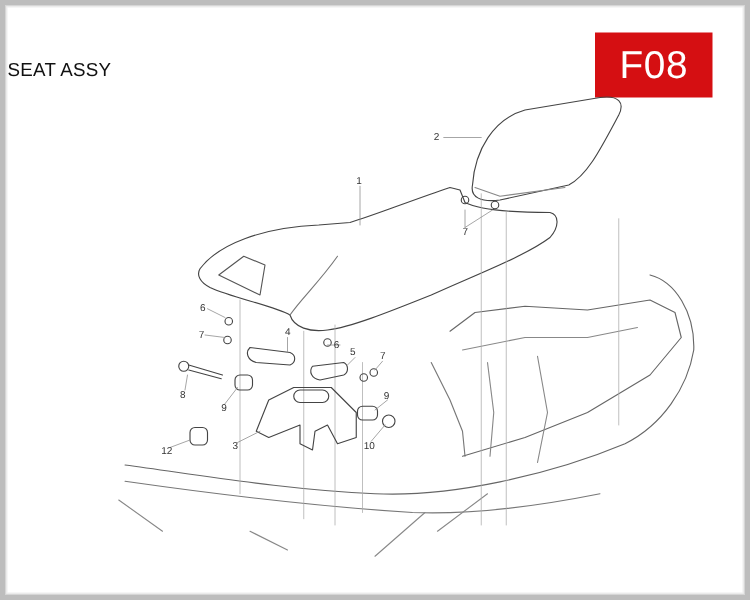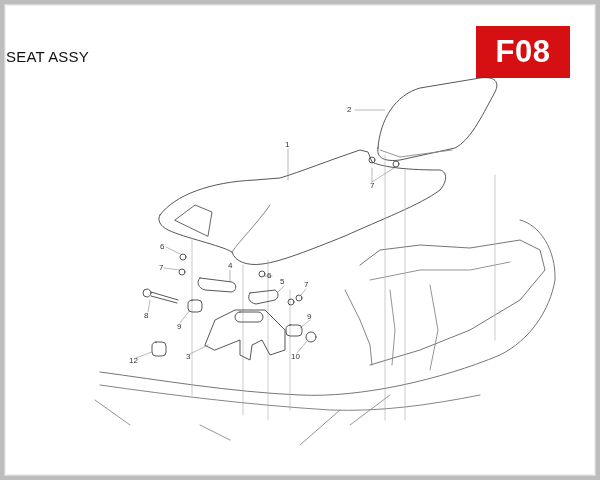--- a/index.html
+++ b/index.html
@@ -1,19 +1,19 @@
 <!DOCTYPE html>
 <html><head>
 <meta charset="utf-8">
 <style>
   html, body { margin:0; padding:0; }
   body { width:600px; height:480px; background:#bdbdbd; font-family:"Liberation Sans", sans-serif; position:relative; overflow:hidden; }
   .frame { position:absolute; left:4px; top:4px; width:590px; height:470px; background:#fff; border:1px solid #d6d6d6; box-shadow: inset 0 0 0 1px #eee; }
   .title { position:absolute; left:6px; top:48px; font-size:15px; color:#111; letter-spacing:0.2px; }
-  .badge { position:absolute; left:476px; top:26px; width:94px; height:52px; background:#d50f12; color:#fff; font-weight:bold; font-size:31px; display:flex; align-items:center; justify-content:center; letter-spacing:0.5px; }
+  .badge { position:absolute; left:476px; top:26px; width:94px; height:52px; background:#d50f12; color:#fff; font-weight:normal; font-size:31px; display:flex; align-items:center; justify-content:center; letter-spacing:0.5px; }
   svg.diagram { position:absolute; left:0; top:0; }
   .callout { font-family:"Liberation Sans", sans-serif; font-size:8px; fill:#333; }
 </style>
 </head>
 <body>
 
 <div class="frame"></div>
 <div class="title">SEAT ASSY</div>
 <div class="badge">F08</div>
 

